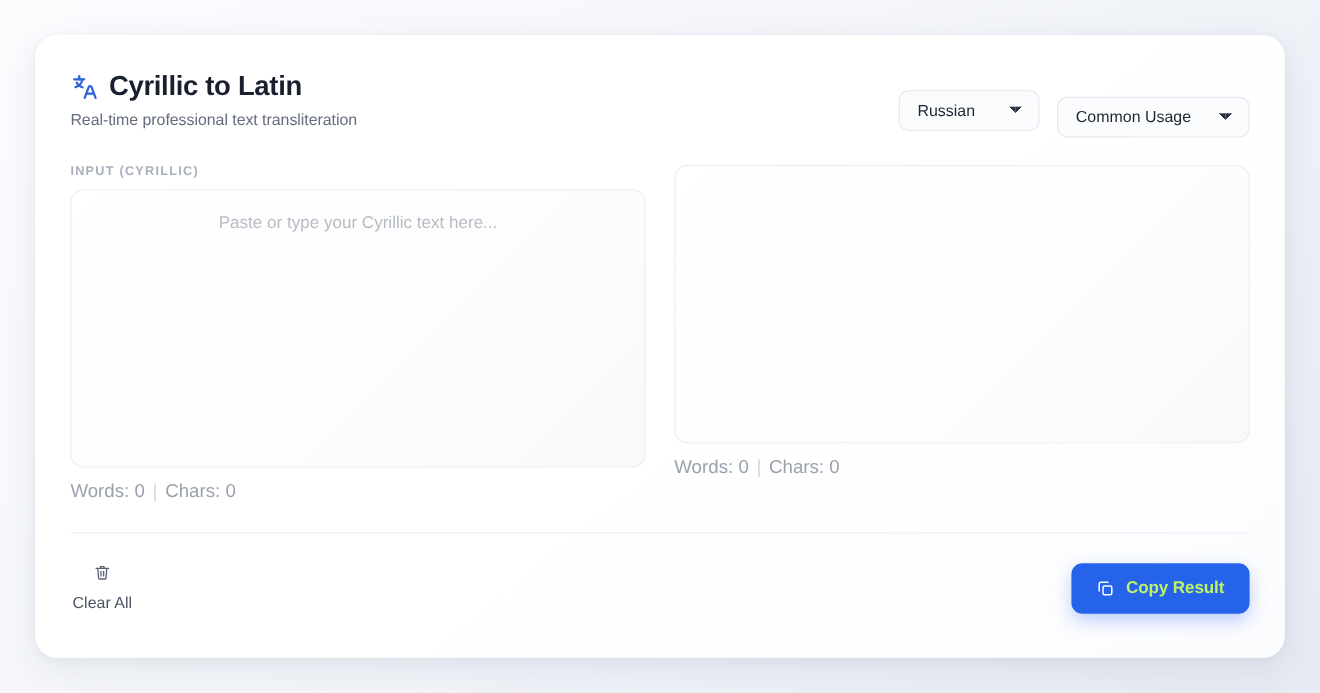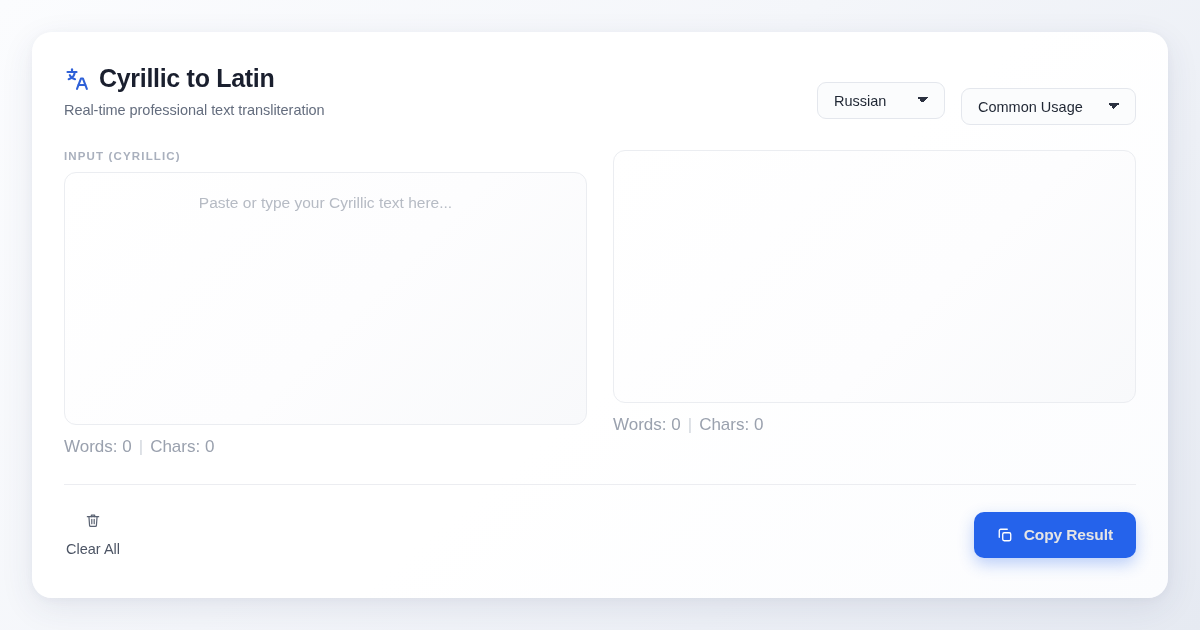--- a/index.html
+++ b/index.html
@@ -188,21 +188,21 @@
     display: inline-flex;
     align-items: center;
     gap: 11px;
     background: #2563eb;
     border: none;
     border-radius: 10px;
     cursor: pointer;
     font-family: "Liberation Sans", sans-serif;
     font-size: 15.5px;
     font-weight: bold;
-    color: #e5e5e5;
+    color: #bef264;
     height: 46px;
     padding: 0 23px;
     box-shadow: 0 6px 16px rgba(37, 99, 235, 0.30);
     letter-spacing: -0.1px;
   }
 
   .copy-icon { width: 16px; height: 16px; display: block; }
 </style>
 </head>
 <body>

